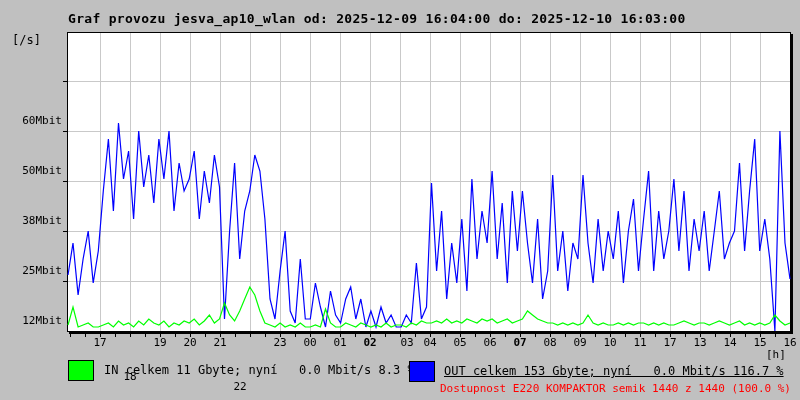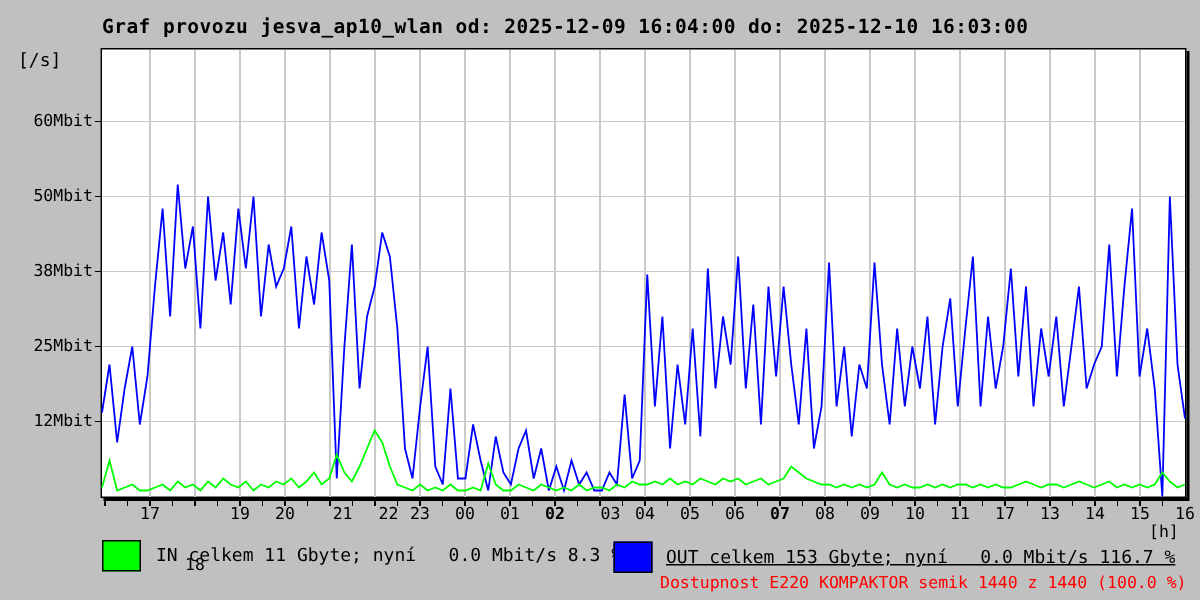--- a/index.html
+++ b/index.html
@@ -20,21 +20,21 @@
   #plot{
     left:67px;top:32px;
     width:722px;height:298px;
     background:#ffffff;
     border:1px solid #000;
     box-shadow:2px 2px 0 0 #000;
   }
   #chart{position:absolute;left:0;top:0;overflow:visible;}
   .ylab{
     position:absolute;left:0;width:62px;height:12px;
-    font-size:11px;color:#000;text-align:right;line-height:12px;
+    font-size:11px;color:#000;text-align:right;line-height:12px;margin-top:40px;
   }
   .xlab{
     position:absolute;width:30px;height:12px;
     font-size:11px;color:#000;text-align:center;line-height:12px;
     top:337px;
   }
   #xunit{left:766px;top:348px;font-size:11px;color:#000;}
   .swatch{
     position:absolute;width:24px;height:19px;border:1px solid #000;
   }
@@ -150,22 +150,22 @@
     <div class="ylab" style="top: 225px;">25Mbit</div>
     <div class="ylab" style="top: 175px;">38Mbit</div>
     <div class="ylab" style="top: 125px;">50Mbit</div>
     <div class="ylab" style="top: 75px;">60Mbit</div>
   </div>
 <div id="xlabels">
     <div class="xlab" style="left: 85px;">17</div>
     <div class="xlab" style="left: 115px; margin-top: 34px;">18</div>
     <div class="xlab" style="left: 145px;">19</div>
     <div class="xlab" style="left: 175px;">20</div>
-    <div class="xlab" style="left: 205px; text-align: right;">21</div>
-    <div class="xlab" style="left: 244px;">22</div>
+    <div class="xlab" style="left: 205px;">21</div>
+    <div class="xlab" style="left: 225px; margin-top: 44px;">22</div>
     <div class="xlab" style="left: 265px;">23</div>
     <div class="xlab" style="left: 295px;">00</div>
     <div class="xlab" style="left: 325px;">01</div>
     <div class="xlab" style="left: 355px; font-weight: bold;">02</div>
     <div class="xlab" style="left: 392px;">03</div>
     <div class="xlab" style="left: 415px;">04</div>
     <div class="xlab" style="left: 445px;">05</div>
     <div class="xlab" style="left: 475px;">06</div>
     <div class="xlab" style="left: 505px; font-weight: bold;">07</div>
     <div class="xlab" style="left: 535px;">08</div>

